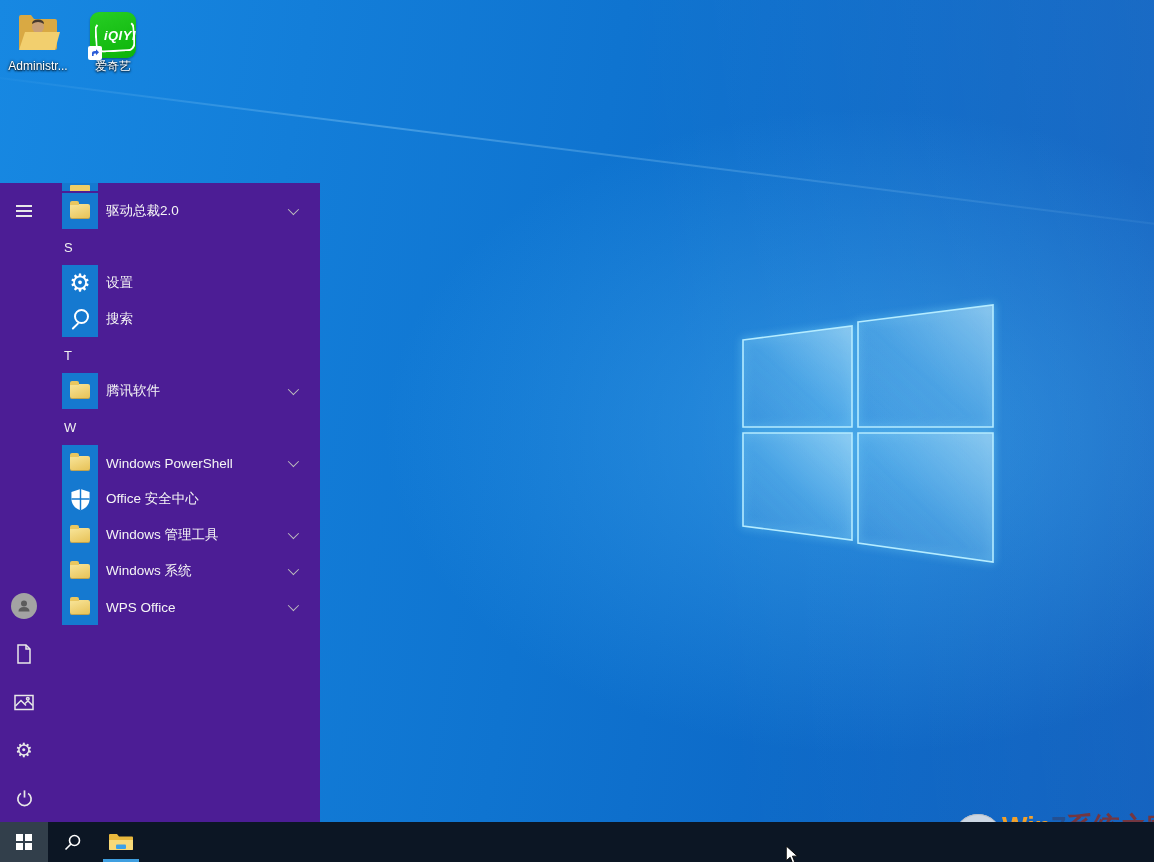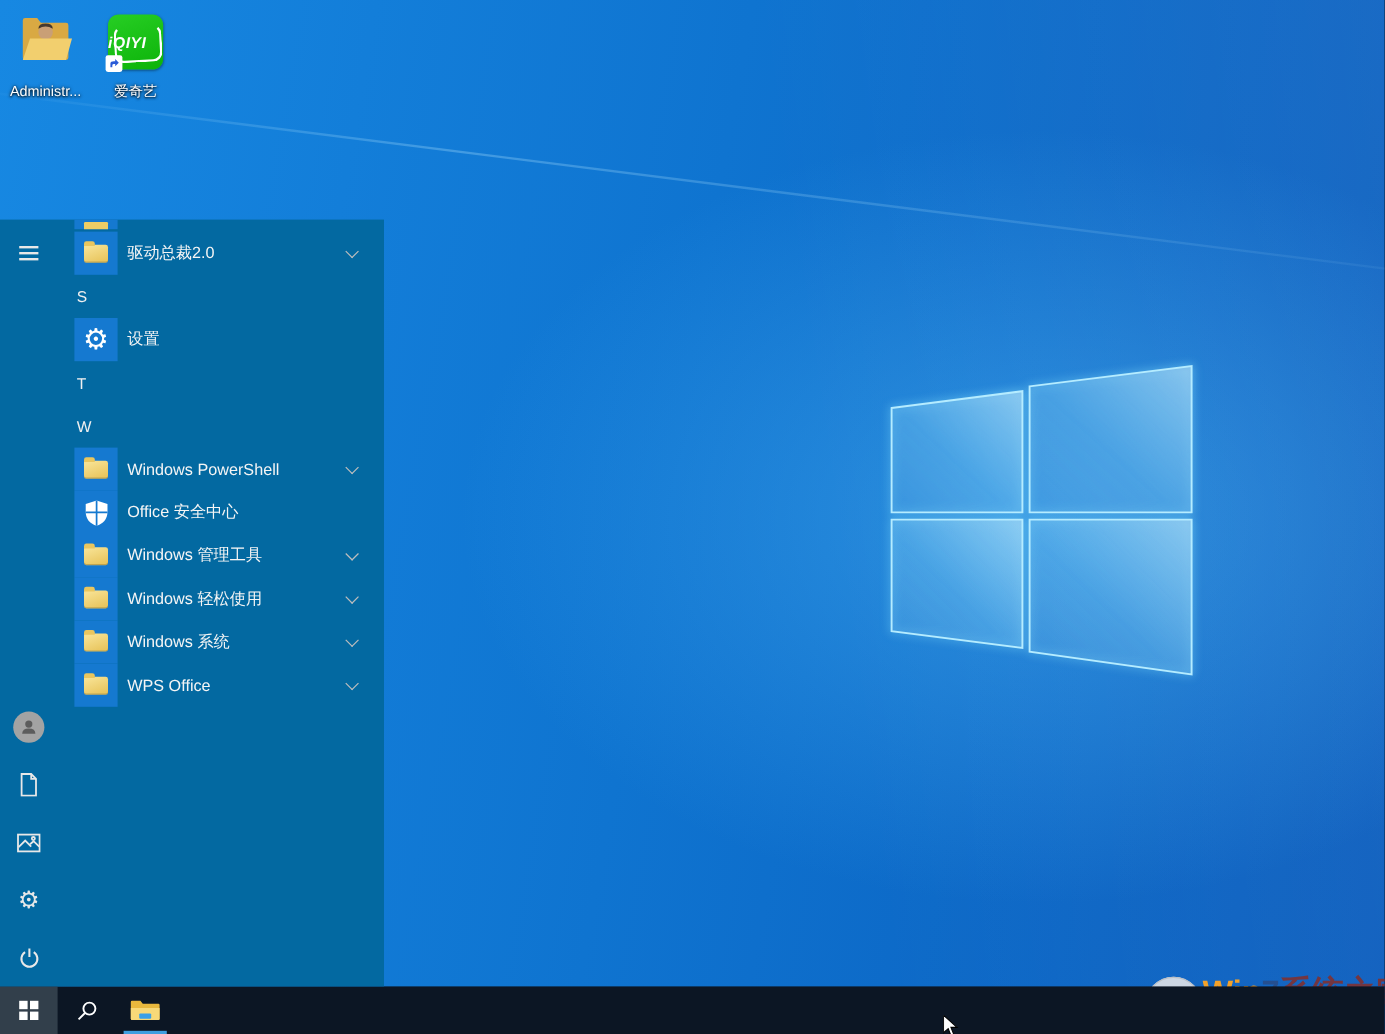--- a/index.html
+++ b/index.html
@@ -13,33 +13,33 @@
       linear-gradient(100deg,#1788e2 0%,#0f74d0 48%,#0a5cbd 100%);}
   .beam1{position:absolute;left:-40px;top:72px;width:1400px;height:2px;
     background:linear-gradient(90deg,rgba(180,230,255,0) 0%,rgba(180,230,255,.30) 30%,rgba(180,230,255,.05) 90%);
     transform:rotate(7.2deg);transform-origin:left top;}
   .beam2{position:absolute;inset:0;background:linear-gradient(262deg,rgba(255,255,255,.06),transparent 42%);}
   #winlogo{position:absolute;left:730px;top:295px;}
 
   
   .dicon{position:absolute;width:66px;text-align:center;cursor:default;}
   .dicon .art{height:52px;display:flex;align-items:flex-end;justify-content:center;}
-  .dicon .lbl{margin-top:12px;font-size:12px;color:#fff;line-height:13px;
+  .dicon .lbl{margin-top:2px;font-size:12px;color:#fff;line-height:13px;
     text-shadow:0 1px 2px rgba(0,0,0,.95),0 0 3px rgba(0,0,0,.7);}
   #icon-admin{left:5px;top:6px;} #icon-iqiyi{left:80px;top:6px;} #icon-thispc{left:5px;top:104px;}
   .iqiyi-tile{position:relative;width:46px;height:46px;border-radius:9px;background:linear-gradient(160deg,#27ce24,#0cb309);
-    display:flex;align-items:center;justify-content:flex-start;box-shadow:0 1px 2px rgba(0,0,0,.35);}
+    display:flex;align-items:center;justify-content:flex-end;box-shadow:0 1px 2px rgba(0,0,0,.35);}
   .iqiyi-text{color:#fff;font-weight:bold;font-size:13px;letter-spacing:.5px;font-style:italic;}
   .iqiyi-swoosh{position:absolute;left:5px;top:9px;width:36px;height:27px;border:2.5px solid #fff;border-radius:8px;
     border-top-color:transparent;transform:rotate(-3deg);}
   .sc-badge{position:absolute;left:-2px;bottom:-2px;width:14px;height:14px;background:#fff;border-radius:2px;
     display:flex;align-items:center;justify-content:center;}
 
   
-  #startmenu{position:absolute;left:0;top:183px;width:320px;height:639px;background:#0369a1;z-index:40;}
+  #startmenu{position:absolute;left:0;top:183px;width:320px;height:639px;background:#4c1d95;z-index:40;}
   #rail{position:absolute;left:0;top:0;width:48px;height:100%;}
   .rail-btn{position:absolute;left:0;width:48px;height:40px;display:flex;align-items:center;justify-content:center;}
   .hamb{width:16px;}
   .hamb span{display:block;height:2px;background:#e8e8e8;margin:3px 0;}
   .avatar{width:26px;height:26px;border-radius:50%;background:#a3a3a3;display:flex;align-items:center;justify-content:center;}
   #smlist{position:absolute;left:0;top:0;width:320px;}
   .sm-partial{margin:0 0 2px 62px;width:36px;height:8px;background:#1579d0;overflow:hidden;position:relative;}
   .sm-partial::after{content:"";position:absolute;left:8px;top:2px;width:20px;height:10px;background:#eecd66;border-radius:1px;}
   .sm-row{height:36px;display:flex;align-items:center;padding-left:62px;cursor:default;}
   .tile{width:36px;height:36px;background:#1579d0;display:flex;align-items:center;justify-content:center;flex:0 0 36px;}
@@ -140,21 +140,34 @@
           <span class="sm-label">驱动总裁2.0</span>
           <span class="chev"></span>
         </div>
         <div class="sm-header">S</div>
         <div class="sm-row">
           <div class="tile">
             <span class="gear-glyph">⚙</span>
           </div>
           <span class="sm-label">设置</span>
         </div>
+        <div class="sm-row">
+          <div class="tile">
+            <span class="mag"></span>
+          </div>
+          <span class="sm-label">搜索</span>
+        </div>
         <div class="sm-header">T</div>
+        <div class="sm-row">
+          <div class="tile">
+            <span class="fold"></span>
+          </div>
+          <span class="sm-label">腾讯软件</span>
+          <span class="chev"></span>
+        </div>
         <div class="sm-header">W</div>
         <div class="sm-row">
           <div class="tile">
             <span class="fold"></span>
           </div>
           <span class="sm-label">Windows PowerShell</span>
           <span class="chev"></span>
         </div>
         <div class="sm-row">
           <div class="tile">
@@ -163,27 +176,20 @@
               <path d="M11 1 V23.2 M1.5 11.5 H20.5" stroke="#1579d0" stroke-width="1.5"></path>
             </svg>
           </div>
           <span class="sm-label">Office 安全中心</span>
         </div>
         <div class="sm-row">
           <div class="tile">
             <span class="fold"></span>
           </div>
           <span class="sm-label">Windows 管理工具</span>
-          <span class="chev"></span>
-        </div>
-        <div class="sm-row">
-          <div class="tile">
-            <span class="fold"></span>
-          </div>
-          <span class="sm-label">Windows 轻松使用</span>
           <span class="chev"></span>
         </div>
         <div class="sm-row">
           <div class="tile">
             <span class="fold"></span>
           </div>
           <span class="sm-label">Windows 系统</span>
           <span class="chev"></span>
         </div>
         <div class="sm-row">

